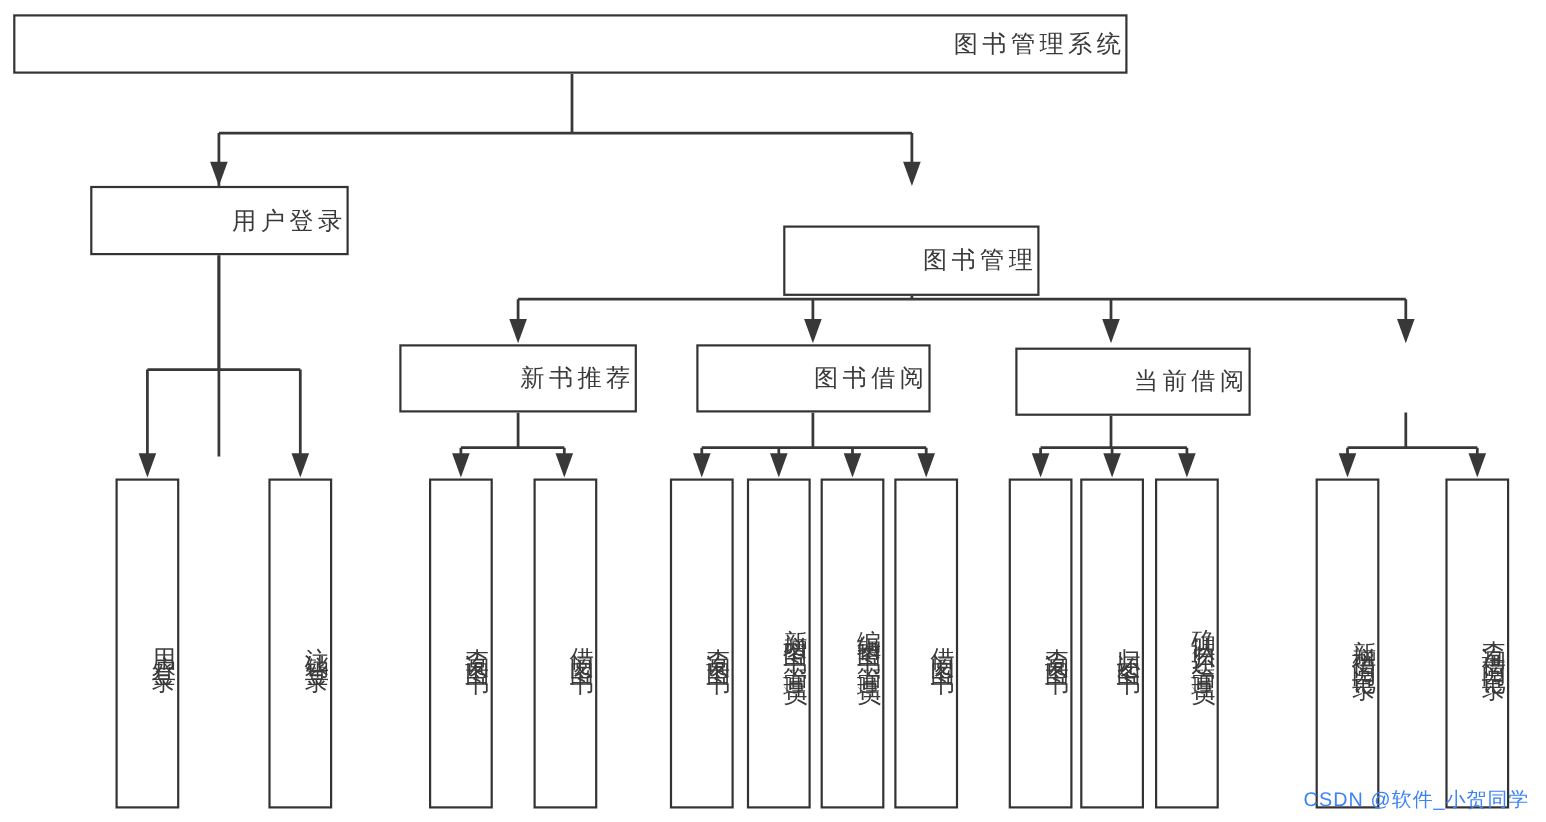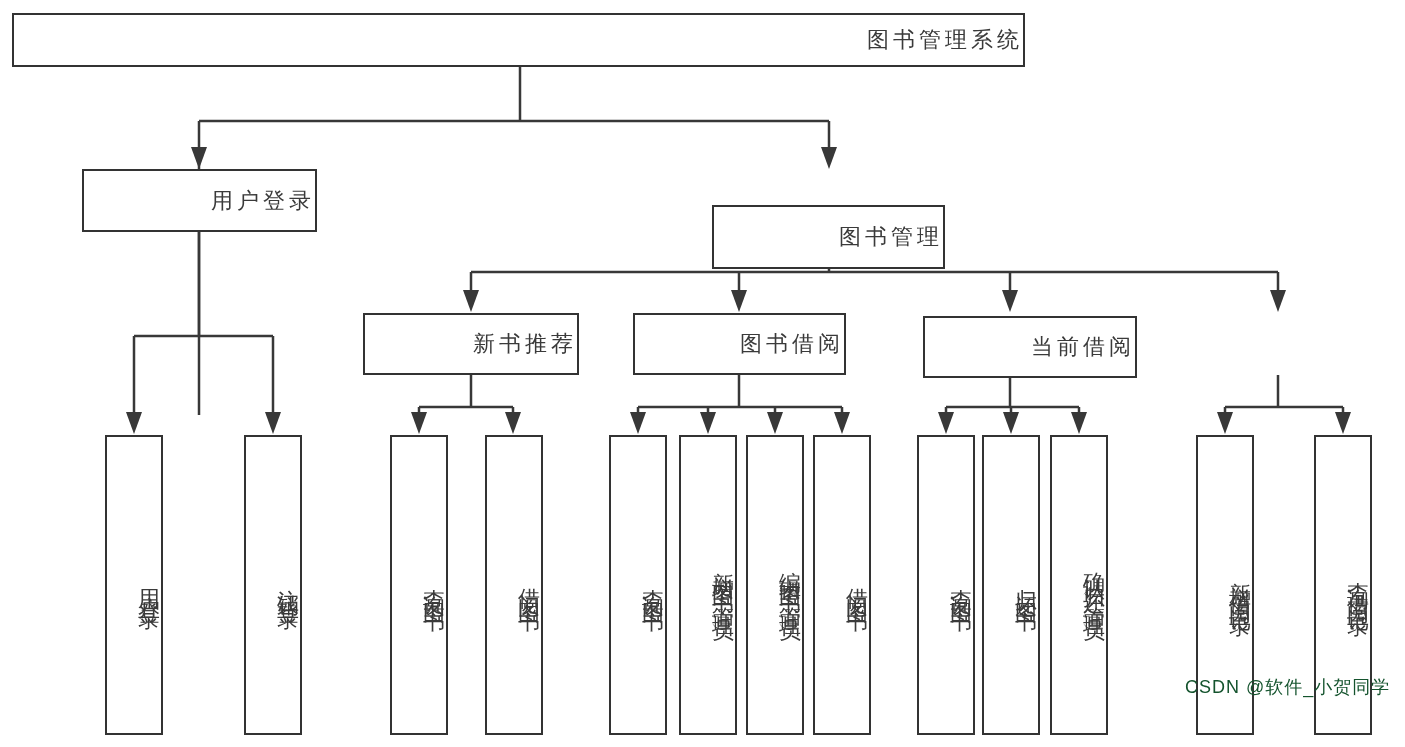--- a/index.html
+++ b/index.html
@@ -38,24 +38,24 @@
     writing-mode: vertical-lr;
     text-orientation: mixed;
     font-size: 22px;
     line-height: 1.1;
     letter-spacing: 7px;
     white-space: nowrap;
   }
   .watermark {
     position: absolute;
     left: 1185px;
-    top: 675px;
+    top: 715px;
     font-size: 18px;
     letter-spacing: 1px;
-    color: #14532d;
+    color: #3b82f6;
     white-space: nowrap;
     z-index: 10;
   }
   
   .n-root   { left: 12px;  top: 13px;  width: 1013px; height: 54px; }
   .n-login  { left: 82px;  top: 169px; width: 235px;  height: 63px; }
   .n-mgmt   { left: 712px; top: 169px; width: 233px;  height: 64px; margin-top: 36px; }
   .n-newbook{ left: 363px; top: 313px; width: 216px;  height: 62px; padding-left: 16px; }
   .n-borrow { left: 633px; top: 313px; width: 213px;  height: 62px; padding-left: 24px; }
   .n-current{ left: 903px; top: 316px; width: 214px;  height: 62px; margin-left: 20px; }

